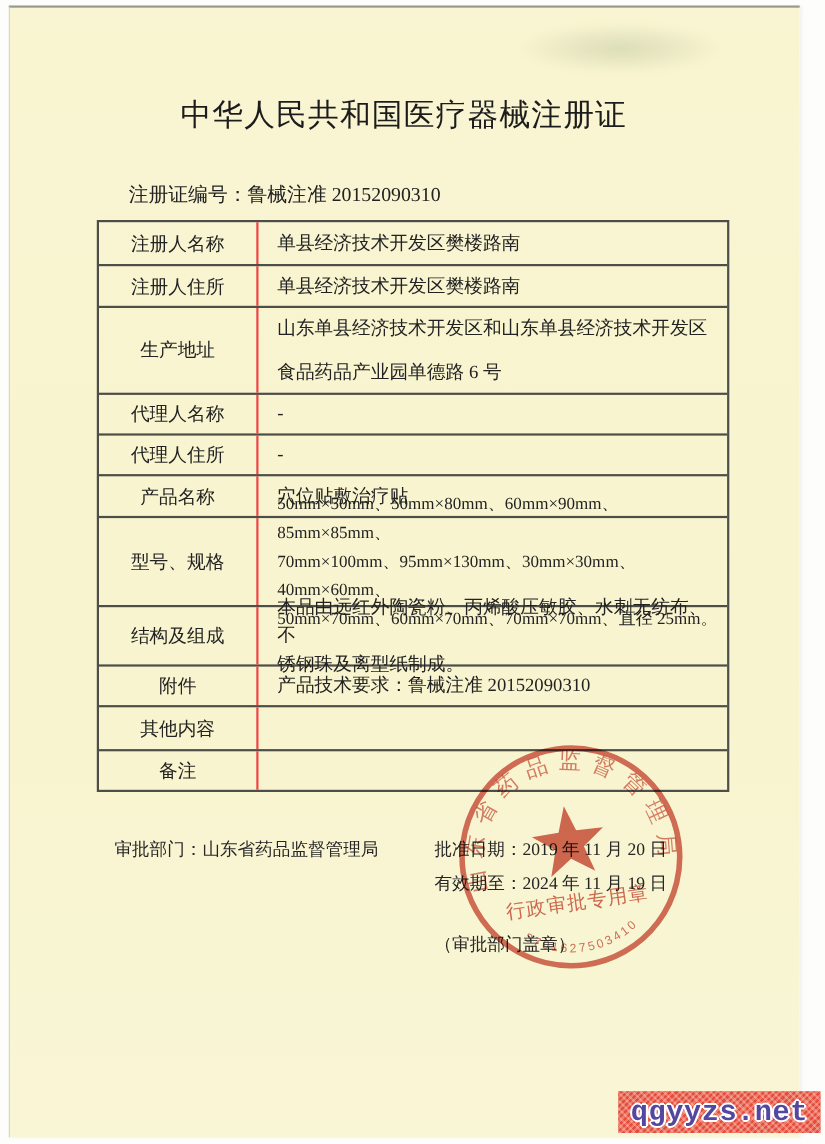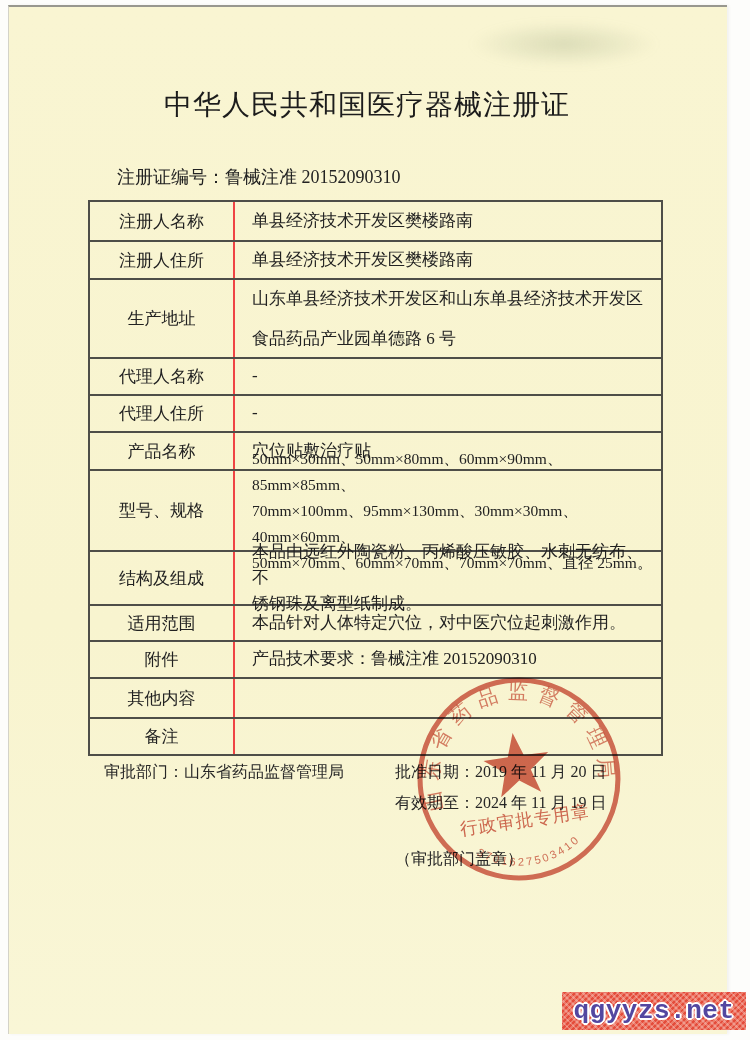--- a/index.html
+++ b/index.html
@@ -123,24 +123,20 @@
     <div class="tlabel">型号、规格</div>
     <div class="tvalue">50mm×50mm、50mm×80mm、60mm×90mm、85mm×85mm、
 70mm×100mm、95mm×130mm、30mm×30mm、40mm×60mm、
 50mm×70mm、60mm×70mm、70mm×70mm、直径 25mm。</div>
   </div>
   <div class="trow r8">
     <div class="tlabel">结构及组成</div>
     <div class="tvalue">本品由远红外陶瓷粉、丙烯酸压敏胶、水刺无纺布、不
 锈钢珠及离型纸制成。</div>
   </div>
-  <div class="trow r9">
-    <div class="tlabel">适用范围</div>
-    <div class="tvalue">本品针对人体特定穴位，对中医穴位起刺激作用。</div>
-  </div>
   <div class="trow r10">
     <div class="tlabel">附件</div>
     <div class="tvalue">产品技术要求：鲁械注准 20152090310</div>
   </div>
   <div class="trow r11">
     <div class="tlabel">其他内容</div>
     <div class="tvalue"></div>
   </div>
   <div class="trow r12">
     <div class="tlabel">备注</div>

